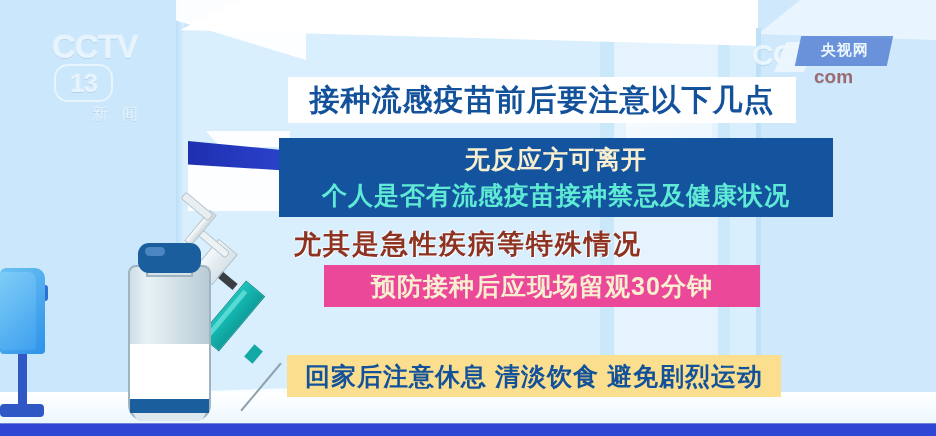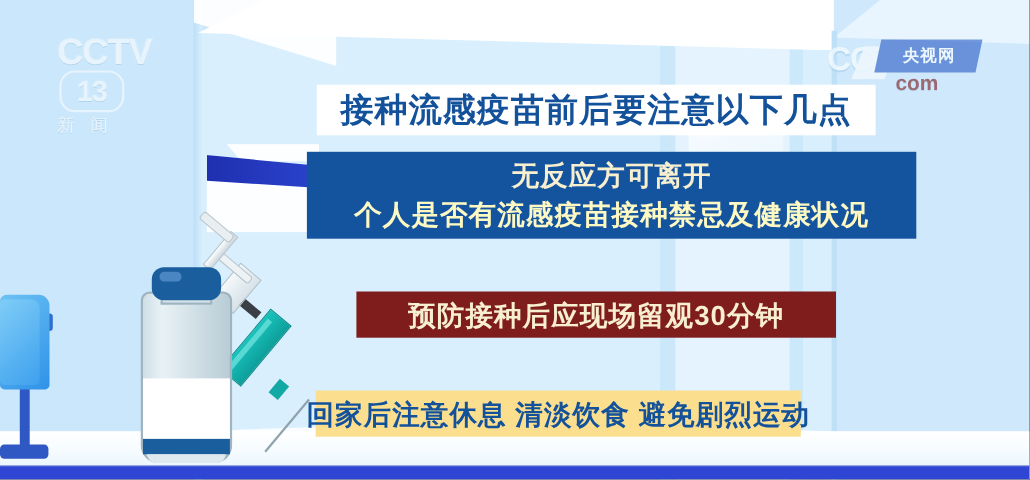--- a/index.html
+++ b/index.html
@@ -91,21 +91,21 @@
   .sy-gasket{left:41px;top:83px;width:25px;height:8px;background:#3a3f45;transform:rotate(40deg);}
   .sy-barrel-fill{left:48px;top:88px;width:25px;height:72px;background:linear-gradient(90deg,#19c3bc,#0e9e9a);border:1.5px solid #0b8b88;transform:rotate(40deg);box-sizing:border-box;}
   .sy-barrel-hi{left:51px;top:92px;width:5px;height:62px;background:#6fe3dd;opacity:.75;transform:rotate(40deg);}
   .sy-tip{left:76px;top:154px;width:11px;height:16px;background:#12a8a3;transform:rotate(40deg);}
   .sy-needle{left:88px;top:164px;width:2px;height:62px;background:#8fa3ad;transform:rotate(40deg);}
 
   
   .cctv13{position:absolute;left:52px;top:30px;width:140px;height:62px;opacity:.55;}
   .cctv13 .lg{font-family:"Liberation Sans",sans-serif;font-size:33px;font-weight:bold;color:#ffffff;
      letter-spacing:-1px;text-shadow:0 1px 0 #9ec6e3,0 0 2px #ffffff;line-height:34px;}
-  .cctv13 .sub{font-size:16px;color:#ffffff;letter-spacing:14px;text-align:left;
+  .cctv13 .sub{font-size:16px;color:#ffffff;letter-spacing:14px;text-align:center;
      text-shadow:0 1px 0 #9ec6e3;margin-top:2px;}
   .cctv13 .num{display:inline-block;border:2px solid #ffffff;border-radius:14px;padding:0 14px;font-size:26px;
      margin-left:2px;}
 
   .cctvcom{position:absolute;left:752px;top:42px;width:180px;height:46px;opacity:.62;}
   .cctvcom .big{font-size:30px;font-weight:bold;color:#ffffff;letter-spacing:-1px;
      text-shadow:0 1px 0 #a9cfe8;line-height:26px;}
   .cctvcom .small{font-size:19px;font-weight:bold;color:#7f1d1d;letter-spacing:0px;
      text-shadow:0 1px 0 #a9cfe8;margin-left:62px;line-height:18px;}
   .cctvcom-badge{position:absolute;left:46px;top:-6px;width:92px;height:30px;background:#2b5fc9;
@@ -117,33 +117,33 @@
 
   
   .cn{font-family:"Liberation Sans","DejaVu Sans",sans-serif;font-weight:bold;white-space:nowrap;}
 
   .title-band{position:absolute;left:288px;top:77px;width:508px;height:46px;background:#ffffff;}
   .title-band .txt{position:absolute;inset:0;display:flex;align-items:center;justify-content:center;
      font-size:30px;color:#13529b;letter-spacing:1px;}
 
   .box-blue{position:absolute;left:279px;top:138px;width:554px;height:79px;background:#14549f;}
   .box-blue .l1{position:absolute;left:0;right:0;top:5px;text-align:center;font-size:25px;color:#f7efcf;letter-spacing:1px;}
-  .box-blue .l2{position:absolute;left:0;right:0;top:41px;text-align:center;font-size:25px;color:#fef9c3;letter-spacing:1px;}
+  .box-blue .l2{position:absolute;left:0;right:0;top:41px;text-align:center;font-size:25px;color:#5eead4;letter-spacing:1px;}
 
   .line-red1{position:absolute;left:0;right:0;top:226px;text-align:center;font-size:27px;
      color:#8e3321;letter-spacing:2px;text-shadow:1px 1px 0 rgba(255,255,255,.85),-1px -1px 0 rgba(255,255,255,.6);}
 
-  .band-blue2{position:absolute;left:324px;top:265px;width:436px;height:42px;background:#7f1d1d;}
+  .band-blue2{position:absolute;left:324px;top:265px;width:436px;height:42px;background:#ec4899;}
   .band-blue2 .txt{position:absolute;inset:0;display:flex;align-items:center;justify-content:center;
      font-size:25px;color:#f7efcf;letter-spacing:1px;}
 
   .line-red2{position:absolute;left:0;right:0;top:315px;text-align:center;font-size:27px;
      color:#8e3321;letter-spacing:2px;text-shadow:1px 1px 0 rgba(255,255,255,.85),-1px -1px 0 rgba(255,255,255,.6);}
 
-  .band-yellow{position:absolute;left:287px;top:355px;width:441px;height:42px;background:#fbdf8e;}
+  .band-yellow{position:absolute;left:287px;top:355px;width:494px;height:42px;background:#fbdf8e;}
   .band-yellow .txt{position:absolute;inset:0;display:flex;align-items:center;justify-content:center;
      font-size:25px;color:#13529b;letter-spacing:1px;}
 </style>
 </head>
 <body>
 
 <div id="screen">
 
   <div class="bg-base"></div>
   <div class="wall-back"></div>
@@ -215,20 +215,21 @@
 
   <div class="title-band">
     <div class="txt cn">接种流感疫苗前后要注意以下几点</div>
   </div>
 
   <div class="box-blue">
     <div class="l1 cn">无反应方可离开</div>
     <div class="l2 cn">个人是否有流感疫苗接种禁忌及健康状况</div>
   </div>
 
+  <div class="line-red1 cn">尤其是急性疾病等特殊情况</div>
 
   <div class="band-blue2">
     <div class="txt cn">预防接种后应现场留观30分钟</div>
   </div>
 
 
   <div class="band-yellow">
     <div class="txt cn">回家后注意休息 清淡饮食 避免剧烈运动</div>
   </div>
 

